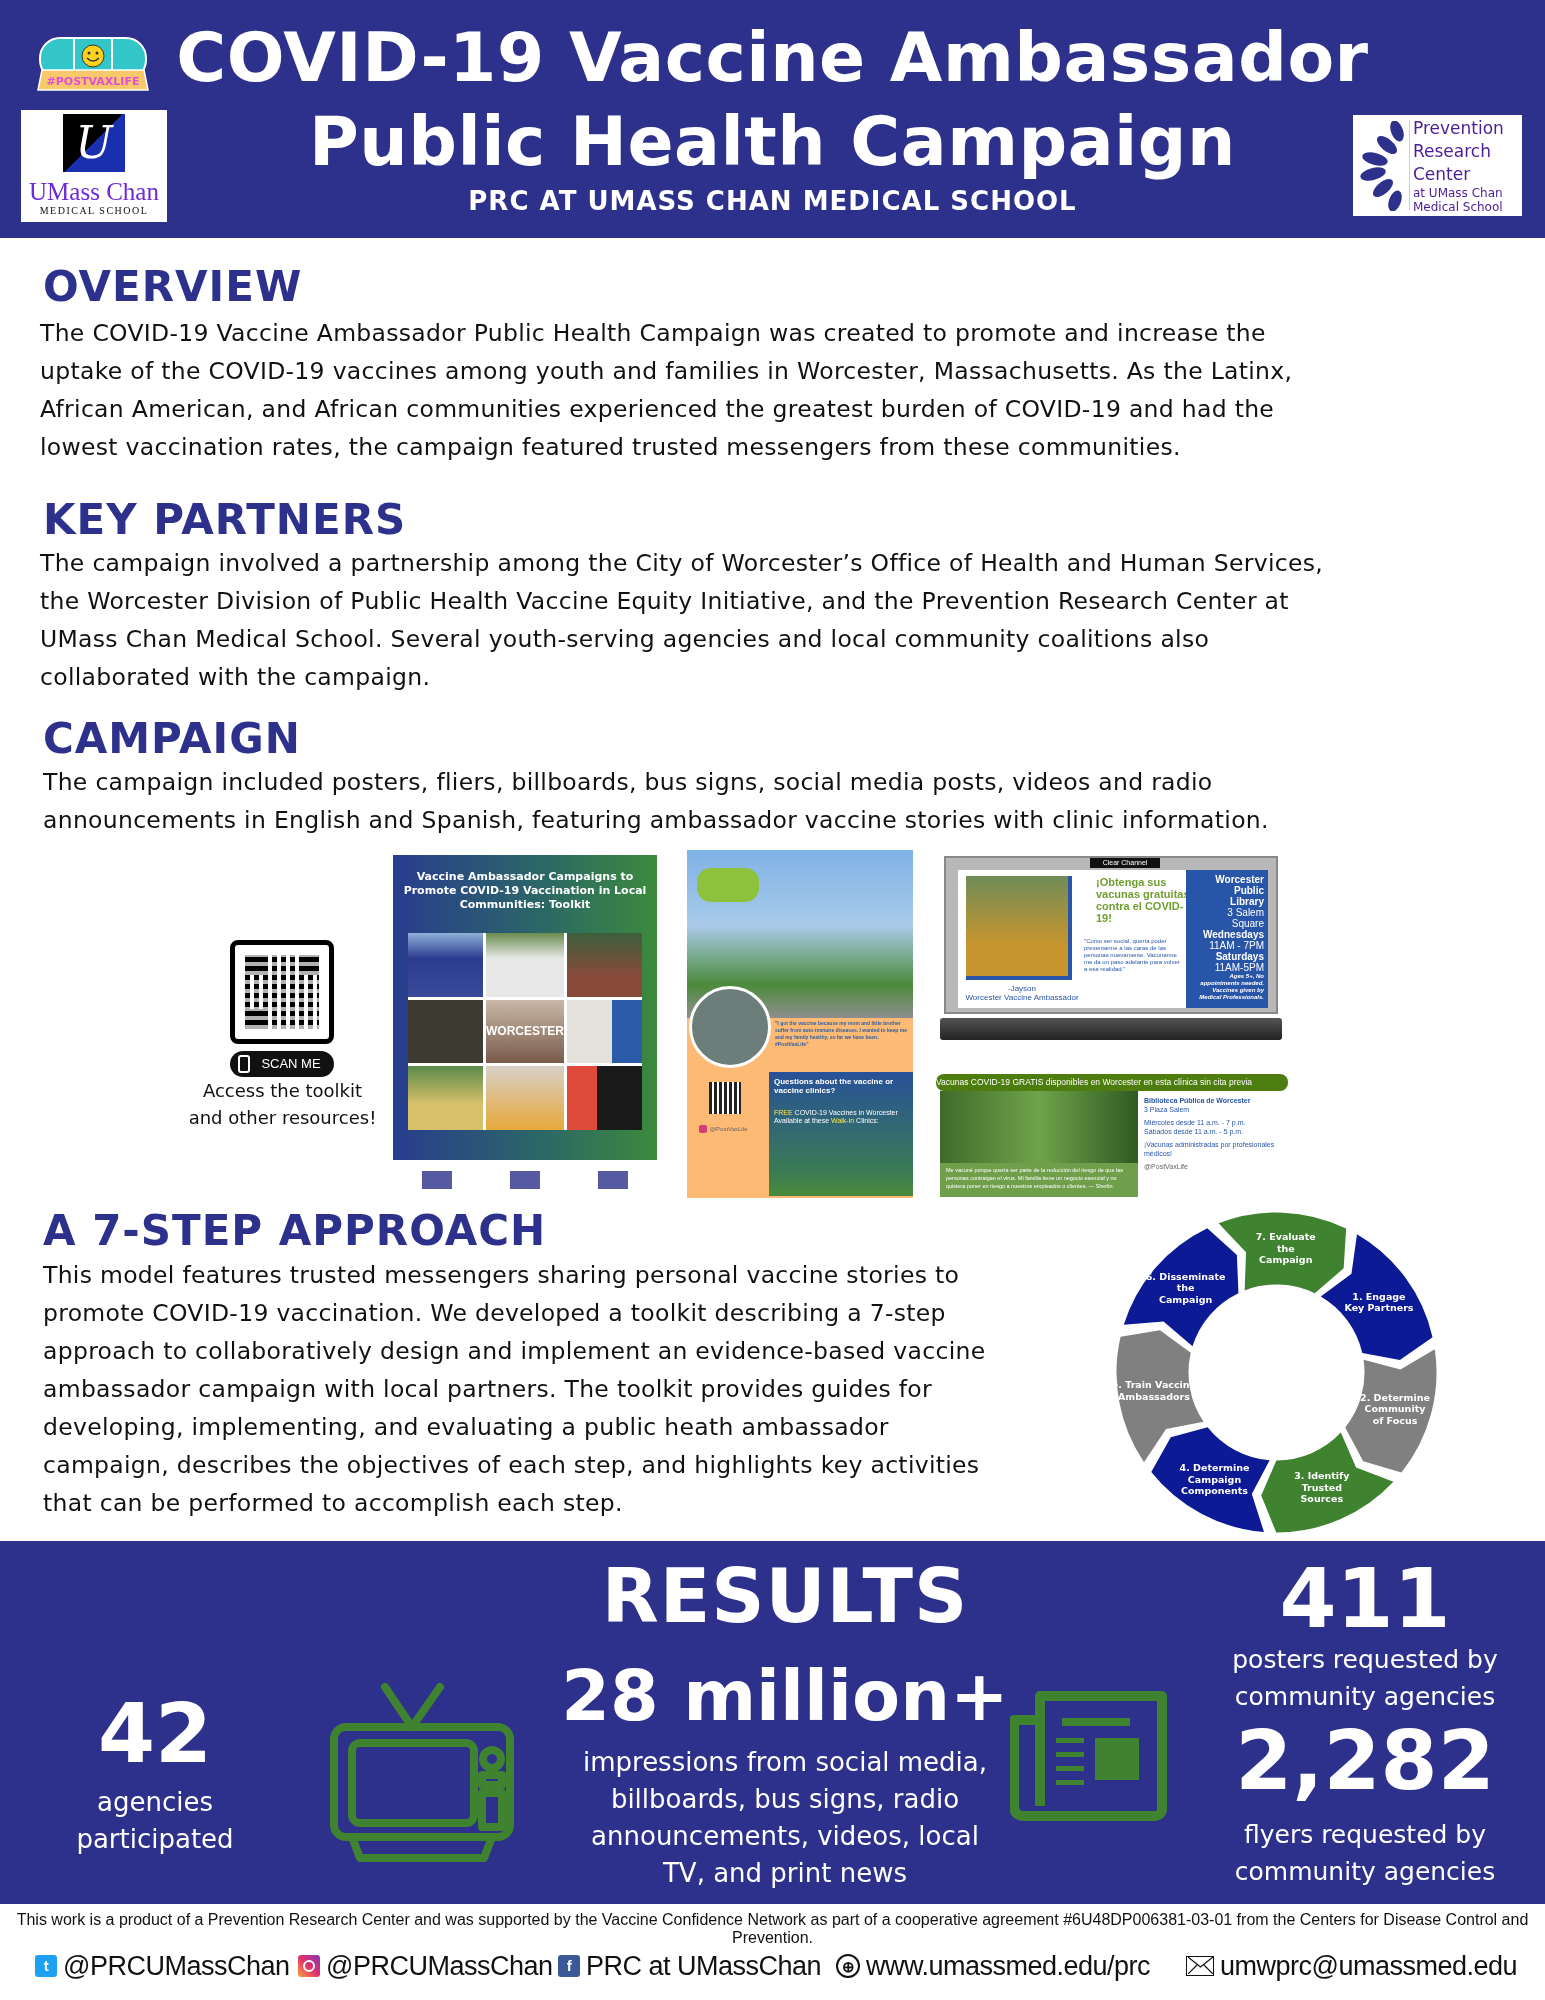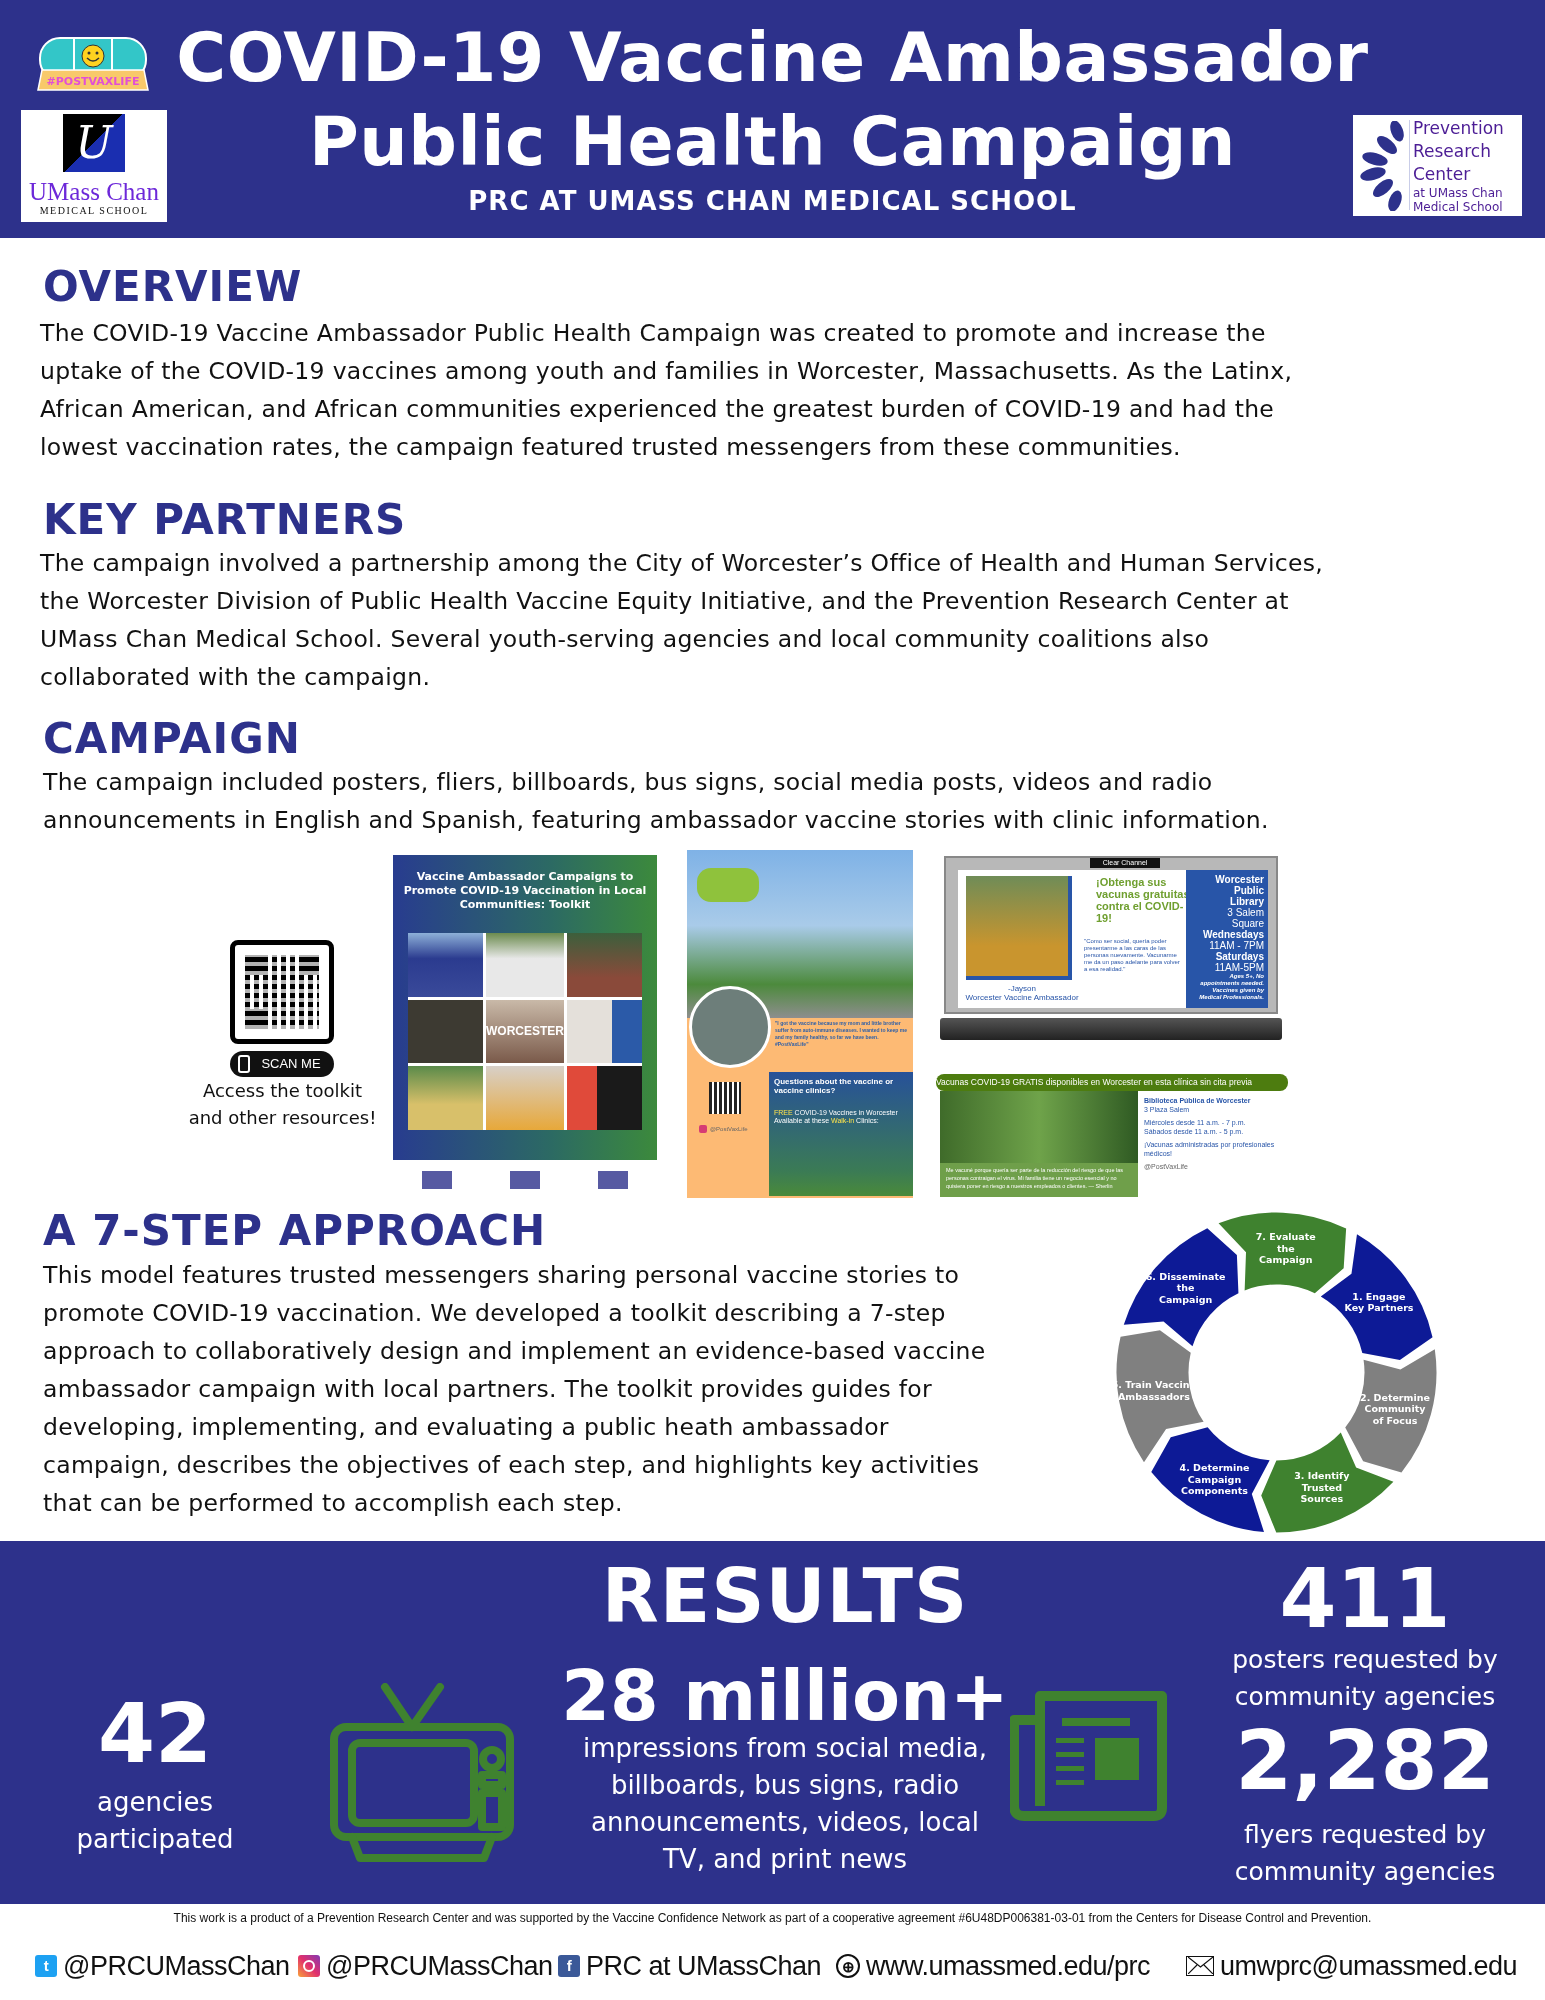--- a/index.html
+++ b/index.html
@@ -87,21 +87,21 @@
 
   
   .results { position: absolute; left: 0; top: 1541px; width: 1545px; height: 363px; background: #2d318b; color: #fff; font-family: "DejaVu Sans", sans-serif; }
   .r-title { position: absolute; left: 560px; top: 10px; width: 450px; text-align: center; font-weight: bold; font-size: 74px; line-height: 90px; letter-spacing: 1px; }
   .r-big { position: absolute; font-weight: bold; text-align: center; }
   .r-small { position: absolute; text-align: center; font-size: 26px; line-height: 37px; }
   .tv-icon { position: absolute; left: 330px; top: 142px; width: 184px; height: 180px; }
   .news-icon { position: absolute; left: 1010px; top: 147px; width: 160px; height: 135px; }
 
   
-  .disclaimer { position: absolute; left: 0; top: 1911px; width: 1545px; text-align: center; font-size: 12px; color: #111; }
+  .disclaimer { position: absolute; left: 0; top: 1911px; width: 1545px; text-align: center; font-size: 16px; color: #111; }
   .social { position: absolute; top: 1946px; height: 40px; display: flex; align-items: center; font-family: "Liberation Sans", sans-serif; font-size: 27px; color: #111; letter-spacing: -0.5px; }
   .social .ic { display: inline-block; width: 22px; height: 22px; border-radius: 3px; margin-right: 6px; position: relative; color: #fff; font-size: 15px; line-height: 22px; text-align: center; font-weight: bold; }
   .ic-tw { background: #1da1f2; }
   .ic-ig { background: linear-gradient(45deg,#f9a23a,#e1306c 50%,#833ab4); }
   .ic-ig::after { content: ""; position: absolute; left: 5px; top: 5px; width: 8px; height: 8px; border: 2px solid #fff; border-radius: 50%; }
   .ic-fb { background: #3b5998; }
   .ic-globe { background: none !important; color: #111 !important; border: 2px solid #111; border-radius: 50% !important; width: 24px !important; height: 24px !important; }
   .ic-mail { background: none !important; width: 28px !important; height: 20px !important; border: 1.5px solid #111; border-radius: 0 !important; }
 </style>
 </head>
@@ -308,21 +308,21 @@
       <line x1="110" y1="4" x2="82" y2="44"></line>
     <rect x="4" y="44" width="176" height="110" rx="12"></rect>
     <rect x="22" y="60" width="122" height="80" rx="8"></rect>
     <circle cx="162" cy="76" r="9"></circle>
     <rect x="152" y="92" width="20" height="10"></rect>
     <rect x="152" y="110" width="20" height="34"></rect>
     <path d="M22 154 L30 175 L154 175 L162 154"></path>
   </svg>
 
   <div class="r-big" style="left:550px;top:110px;width:470px;font-size:70px;line-height:90px">28 million+</div>
-  <div class="r-small" style="left:550px;top:189px;width:470px">
+  <div class="r-small" style="left:550px;top:203px;width:470px">
     <div>impressions from social media,</div>
     <div>billboards, bus signs, radio</div>
     <div>announcements, videos, local</div>
     <div>TV, and print news</div>
   </div>
 
   <svg class="news-icon" viewBox="0 0 160 135">
     <path d="M30 8 L152 8 L152 120 Q152 128 144 128 L14 128 Q4 128 4 118 L4 32 L30 32 Z" fill="none" stroke="#3f822f" stroke-width="10" stroke-linejoin="round"></path>
     <path d="M30 32 L30 118" stroke="#3f822f" stroke-width="10"></path>
     <rect x="52" y="30" width="68" height="8" fill="#3f822f"></rect>

